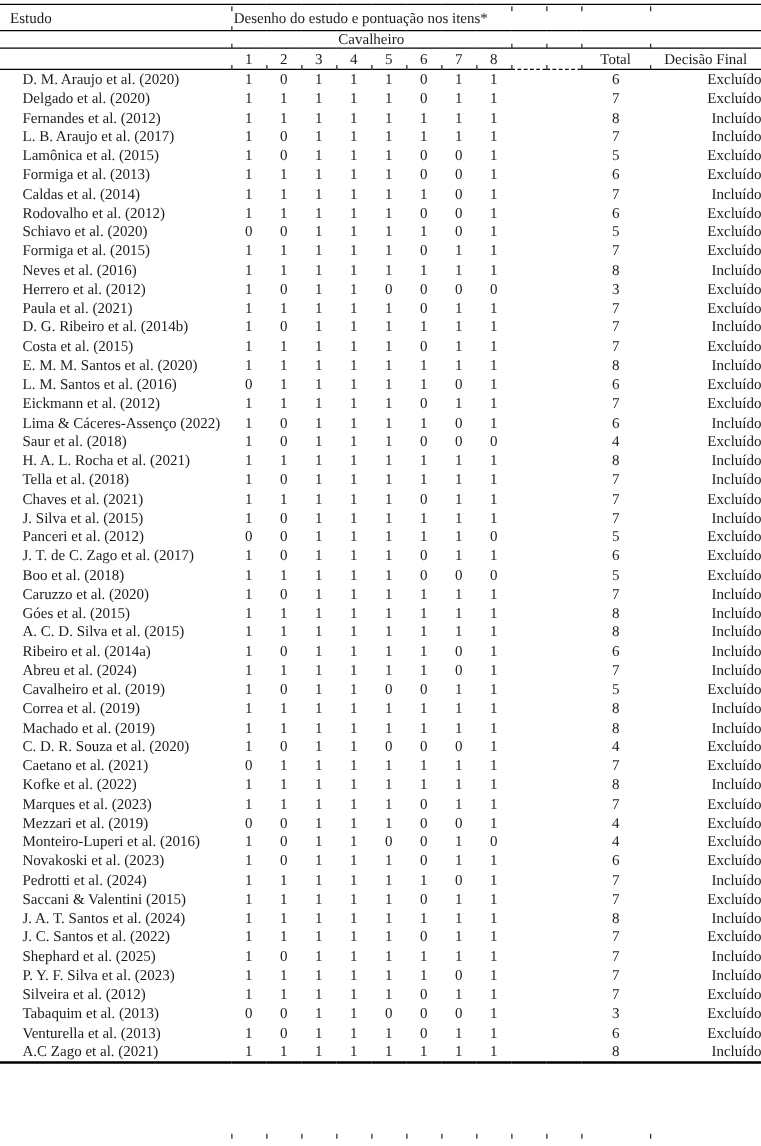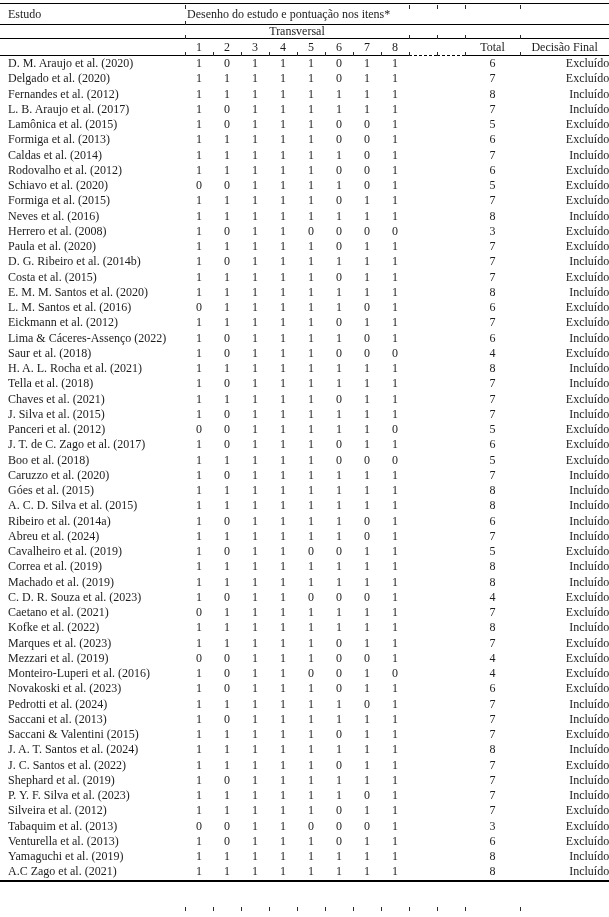--- a/index.html
+++ b/index.html
@@ -18,21 +18,21 @@
   
   tr.h1 td{height:20px;border-bottom:1px solid #000;vertical-align:middle;}
   tr.h2 td{height:13px;border-bottom:1px solid #000;vertical-align:middle;line-height:13px;}
   tr.h3 td{height:16px;border-bottom:1px solid #000;vertical-align:middle;line-height:15px;}
   tr.h3 td.sp{border-bottom:1px dashed #000;}
   .al{text-align:left;padding-left:8px;}
   .al2{text-align:left;padding-left:2px;}
   .ac{text-align:center;}
   
   tbody td{height:15.25px;line-height:15.25px;vertical-align:middle;}
-  tbody td.name{text-align:left;padding-left:8px;}
+  tbody td.name{text-align:left;padding-left:18px;}
   tbody td.num{text-align:center;}
   tbody td.dec{text-align:right;}
   tbody tr:last-child td{border-bottom:2px solid #000;}
   
   .tick{position:absolute;width:1px;height:4px;background:#2a2a2a;}
 </style>
 </head>
 <body>
 
 <div id="wrap">
@@ -52,21 +52,21 @@
         <col class="c-total">
         <col class="c-dec">
     </colgroup>
     <thead>
       <tr class="h1">
         <td class="al">Estudo</td>
         <td class="al2" colspan="12">Desenho do estudo e pontuação nos itens*</td>
       </tr>
       <tr class="h2">
         <td></td>
-        <td class="ac" colspan="8">Transversal</td>
+        <td class="ac" colspan="8">Cavalheiro</td>
         <td colspan="4"></td>
       </tr>
       <tr class="h3">
         <td></td>
         <td class="ac">1</td>
         <td class="ac">2</td>
         <td class="ac">3</td>
         <td class="ac">4</td>
         <td class="ac">5</td>
         <td class="ac">6</td>
@@ -238,36 +238,36 @@
           <td class="num">1</td>
           <td class="num">1</td>
           <td class="num">1</td>
           <td class="num">1</td>
           <td></td>
           <td></td>
           <td class="num">8</td>
           <td class="dec">Incluído</td>
         </tr>
         <tr>
-          <td class="name">Herrero et al. (2008)</td>
+          <td class="name">Herrero et al. (2012)</td>
           <td class="num">1</td>
           <td class="num">0</td>
           <td class="num">1</td>
           <td class="num">1</td>
           <td class="num">0</td>
           <td class="num">0</td>
           <td class="num">0</td>
           <td class="num">0</td>
           <td></td>
           <td></td>
           <td class="num">3</td>
           <td class="dec">Excluído</td>
         </tr>
         <tr>
-          <td class="name">Paula et al. (2020)</td>
+          <td class="name">Paula et al. (2021)</td>
           <td class="num">1</td>
           <td class="num">1</td>
           <td class="num">1</td>
           <td class="num">1</td>
           <td class="num">1</td>
           <td class="num">0</td>
           <td class="num">1</td>
           <td class="num">1</td>
           <td></td>
           <td></td>
@@ -598,21 +598,21 @@
           <td class="num">1</td>
           <td class="num">1</td>
           <td class="num">1</td>
           <td class="num">1</td>
           <td></td>
           <td></td>
           <td class="num">8</td>
           <td class="dec">Incluído</td>
         </tr>
         <tr>
-          <td class="name">C. D. R. Souza et al. (2023)</td>
+          <td class="name">C. D. R. Souza et al. (2020)</td>
           <td class="num">1</td>
           <td class="num">0</td>
           <td class="num">1</td>
           <td class="num">1</td>
           <td class="num">0</td>
           <td class="num">0</td>
           <td class="num">0</td>
           <td class="num">1</td>
           <td></td>
           <td></td>
@@ -718,35 +718,20 @@
           <td class="num">1</td>
           <td class="num">1</td>
           <td class="num">0</td>
           <td class="num">1</td>
           <td></td>
           <td></td>
           <td class="num">7</td>
           <td class="dec">Incluído</td>
         </tr>
         <tr>
-          <td class="name">Saccani et al. (2013)</td>
-          <td class="num">1</td>
-          <td class="num">0</td>
-          <td class="num">1</td>
-          <td class="num">1</td>
-          <td class="num">1</td>
-          <td class="num">1</td>
-          <td class="num">1</td>
-          <td class="num">1</td>
-          <td></td>
-          <td></td>
-          <td class="num">7</td>
-          <td class="dec">Incluído</td>
-        </tr>
-        <tr>
           <td class="name">Saccani &amp; Valentini (2015)</td>
           <td class="num">1</td>
           <td class="num">1</td>
           <td class="num">1</td>
           <td class="num">1</td>
           <td class="num">1</td>
           <td class="num">0</td>
           <td class="num">1</td>
           <td class="num">1</td>
           <td></td>
@@ -778,21 +763,21 @@
           <td class="num">1</td>
           <td class="num">0</td>
           <td class="num">1</td>
           <td class="num">1</td>
           <td></td>
           <td></td>
           <td class="num">7</td>
           <td class="dec">Excluído</td>
         </tr>
         <tr>
-          <td class="name">Shephard et al. (2019)</td>
+          <td class="name">Shephard et al. (2025)</td>
           <td class="num">1</td>
           <td class="num">0</td>
           <td class="num">1</td>
           <td class="num">1</td>
           <td class="num">1</td>
           <td class="num">1</td>
           <td class="num">1</td>
           <td class="num">1</td>
           <td></td>
           <td></td>
@@ -851,35 +836,20 @@
           <td class="num">1</td>
           <td class="num">1</td>
           <td class="num">1</td>
           <td class="num">0</td>
           <td class="num">1</td>
           <td class="num">1</td>
           <td></td>
           <td></td>
           <td class="num">6</td>
           <td class="dec">Excluído</td>
-        </tr>
-        <tr>
-          <td class="name">Yamaguchi et al. (2019)</td>
-          <td class="num">1</td>
-          <td class="num">1</td>
-          <td class="num">1</td>
-          <td class="num">1</td>
-          <td class="num">1</td>
-          <td class="num">1</td>
-          <td class="num">1</td>
-          <td class="num">1</td>
-          <td></td>
-          <td></td>
-          <td class="num">8</td>
-          <td class="dec">Incluído</td>
         </tr>
         <tr>
           <td class="name">A.C Zago et al. (2021)</td>
           <td class="num">1</td>
           <td class="num">1</td>
           <td class="num">1</td>
           <td class="num">1</td>
           <td class="num">1</td>
           <td class="num">1</td>
           <td class="num">1</td>

